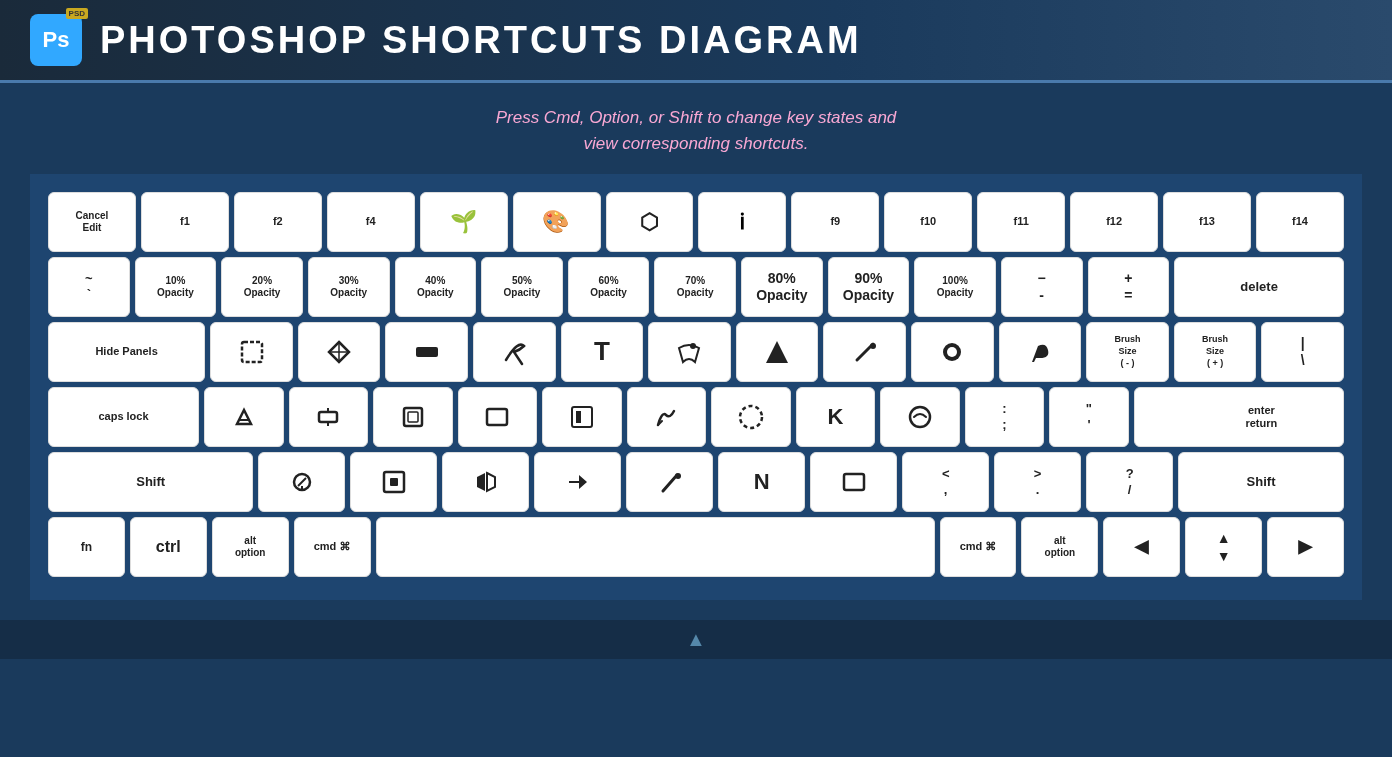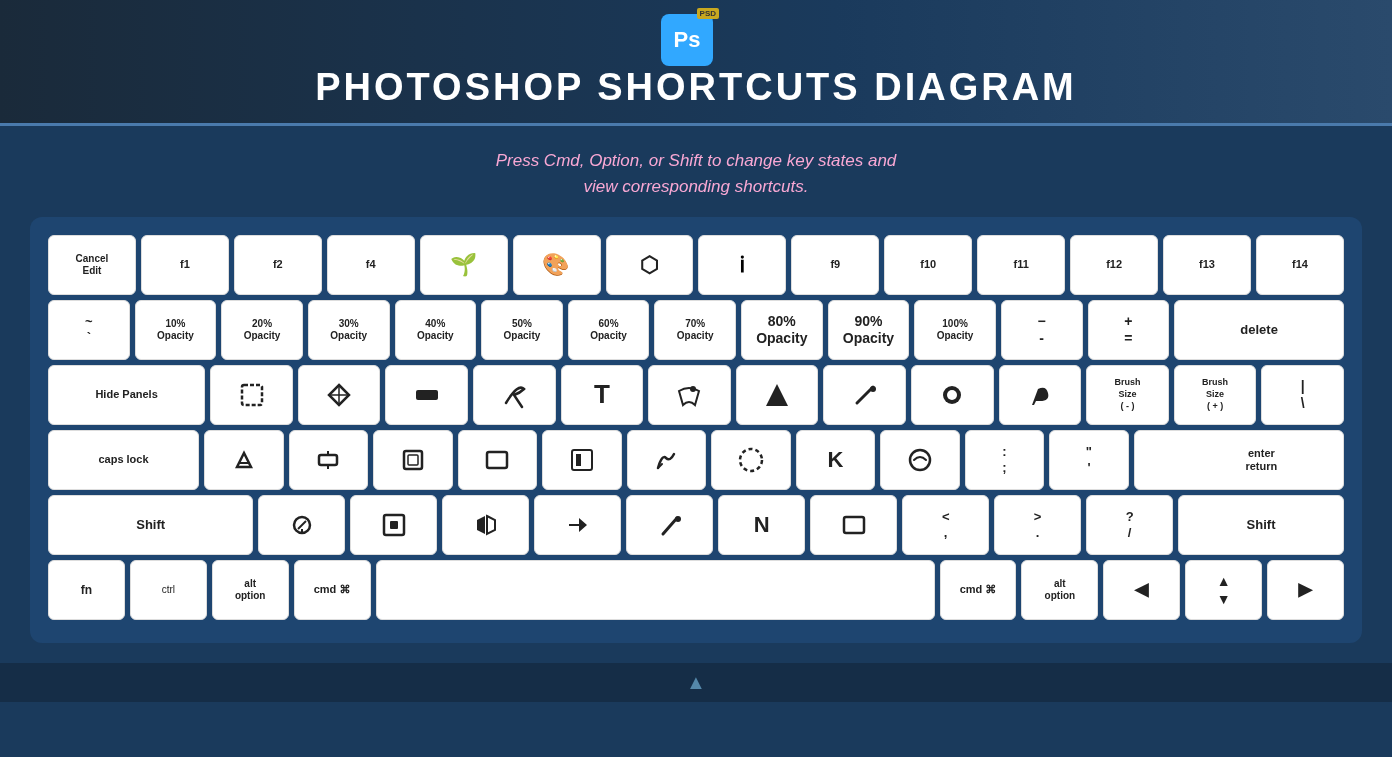--- a/index.html
+++ b/index.html
@@ -9,21 +9,20 @@
       width: 1392px;
       min-height: 757px;
       overflow-x: hidden;
     }
     .header {
       background: linear-gradient(90deg, #1a2a3a 0%, #1a3a5c 60%, #2a4a6c 100%);
       display: flex;
       align-items: center;
       padding: 14px 30px;
       border-bottom: 3px solid #4a7aac;
-      flex-direction: column;
     }
     .ps-logo {
       width: 52px;
       height: 52px;
       background: #31a8ff;
       border-radius: 8px;
       display: flex;
       align-items: center;
       justify-content: center;
       color: white;
@@ -55,21 +54,21 @@
       text-align: center;
       padding: 22px 20px 18px;
       color: #f9a8d4;
       font-style: italic;
       font-size: 17px;
       line-height: 1.5;
     }
     .keyboard-area {
       background: #1e4570;
       margin: 0 30px 20px;
-      border-radius: 12px;
+      border-radius: 0;
       padding: 18px 18px 18px;
     }
     .key-row {
       display: flex;
       gap: 5px;
       margin-bottom: 5px;
       align-items: stretch;
     }
     .key {
       background: white;
@@ -318,21 +317,21 @@
         </svg>
     </div>
     <div class="key" style="font-size:13px;">&lt;<br>,</div>
     <div class="key" style="font-size:13px;">&gt;<br>.</div>
     <div class="key" style="font-size:13px;">?<br>/</div>
     <div class="key shift-right" style="font-size:13px;font-weight:700;">Shift</div>
   </div>
 
   <div class="key-row bottom-row">
     <div class="key" style="font-size:12px;font-weight:700;">fn</div>
-    <div class="key" style="font-size:10px;font-weight:400;">ctrl</div>
+    <div class="key" style="font-size:16px;font-weight:700;">ctrl</div>
     <div class="key" style="font-size:10px;font-weight:700;">alt<br>option</div>
     <div class="key" style="font-size:11px;font-weight:700;">cmd ⌘</div>
     <div class="key spacebar"></div>
     <div class="key" style="font-size:11px;font-weight:700;">cmd ⌘</div>
     <div class="key" style="font-size:10px;font-weight:700;">alt<br>option</div>
     <div class="key" style="font-size:18px;">◀</div>
     <div class="key" style="font-size:14px;line-height:1.3;">▲<br>▼</div>
     <div class="key" style="font-size:18px;">▶</div>
   </div>
 

